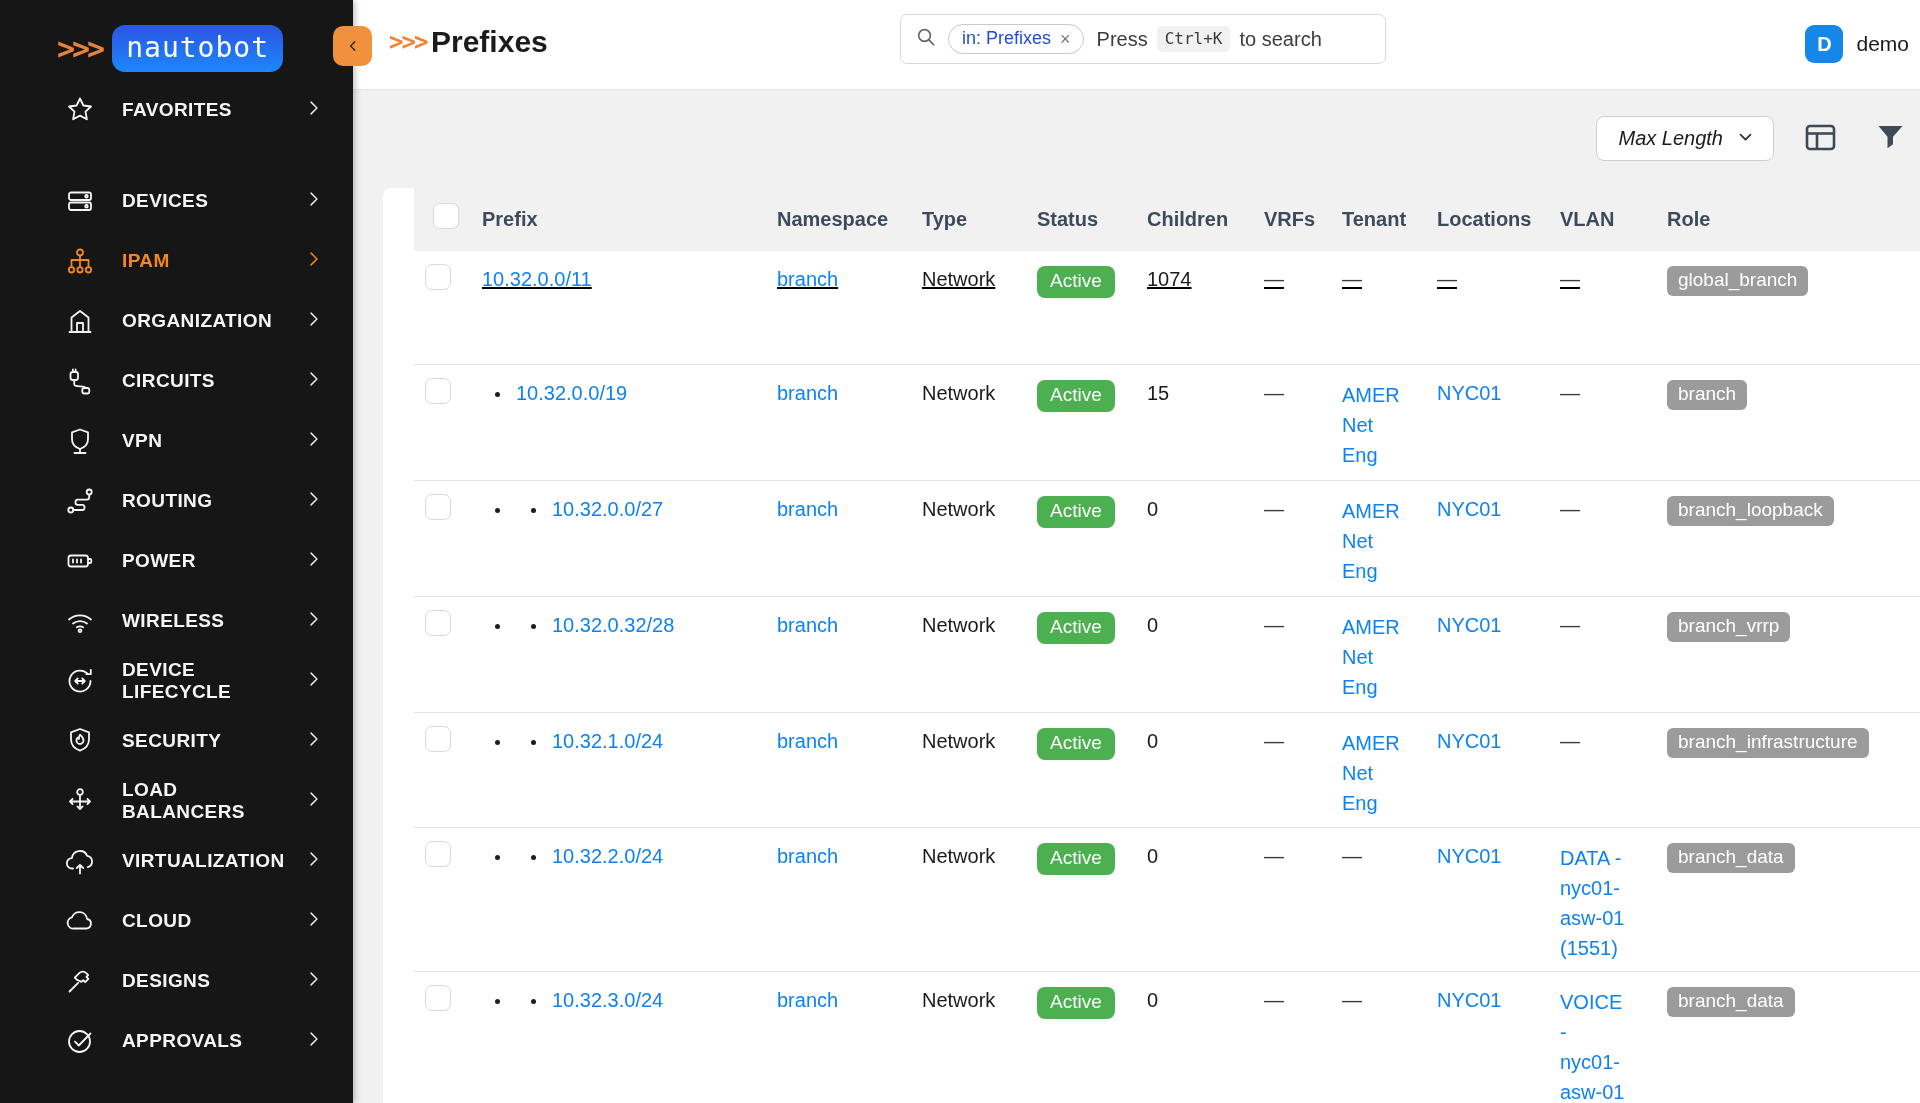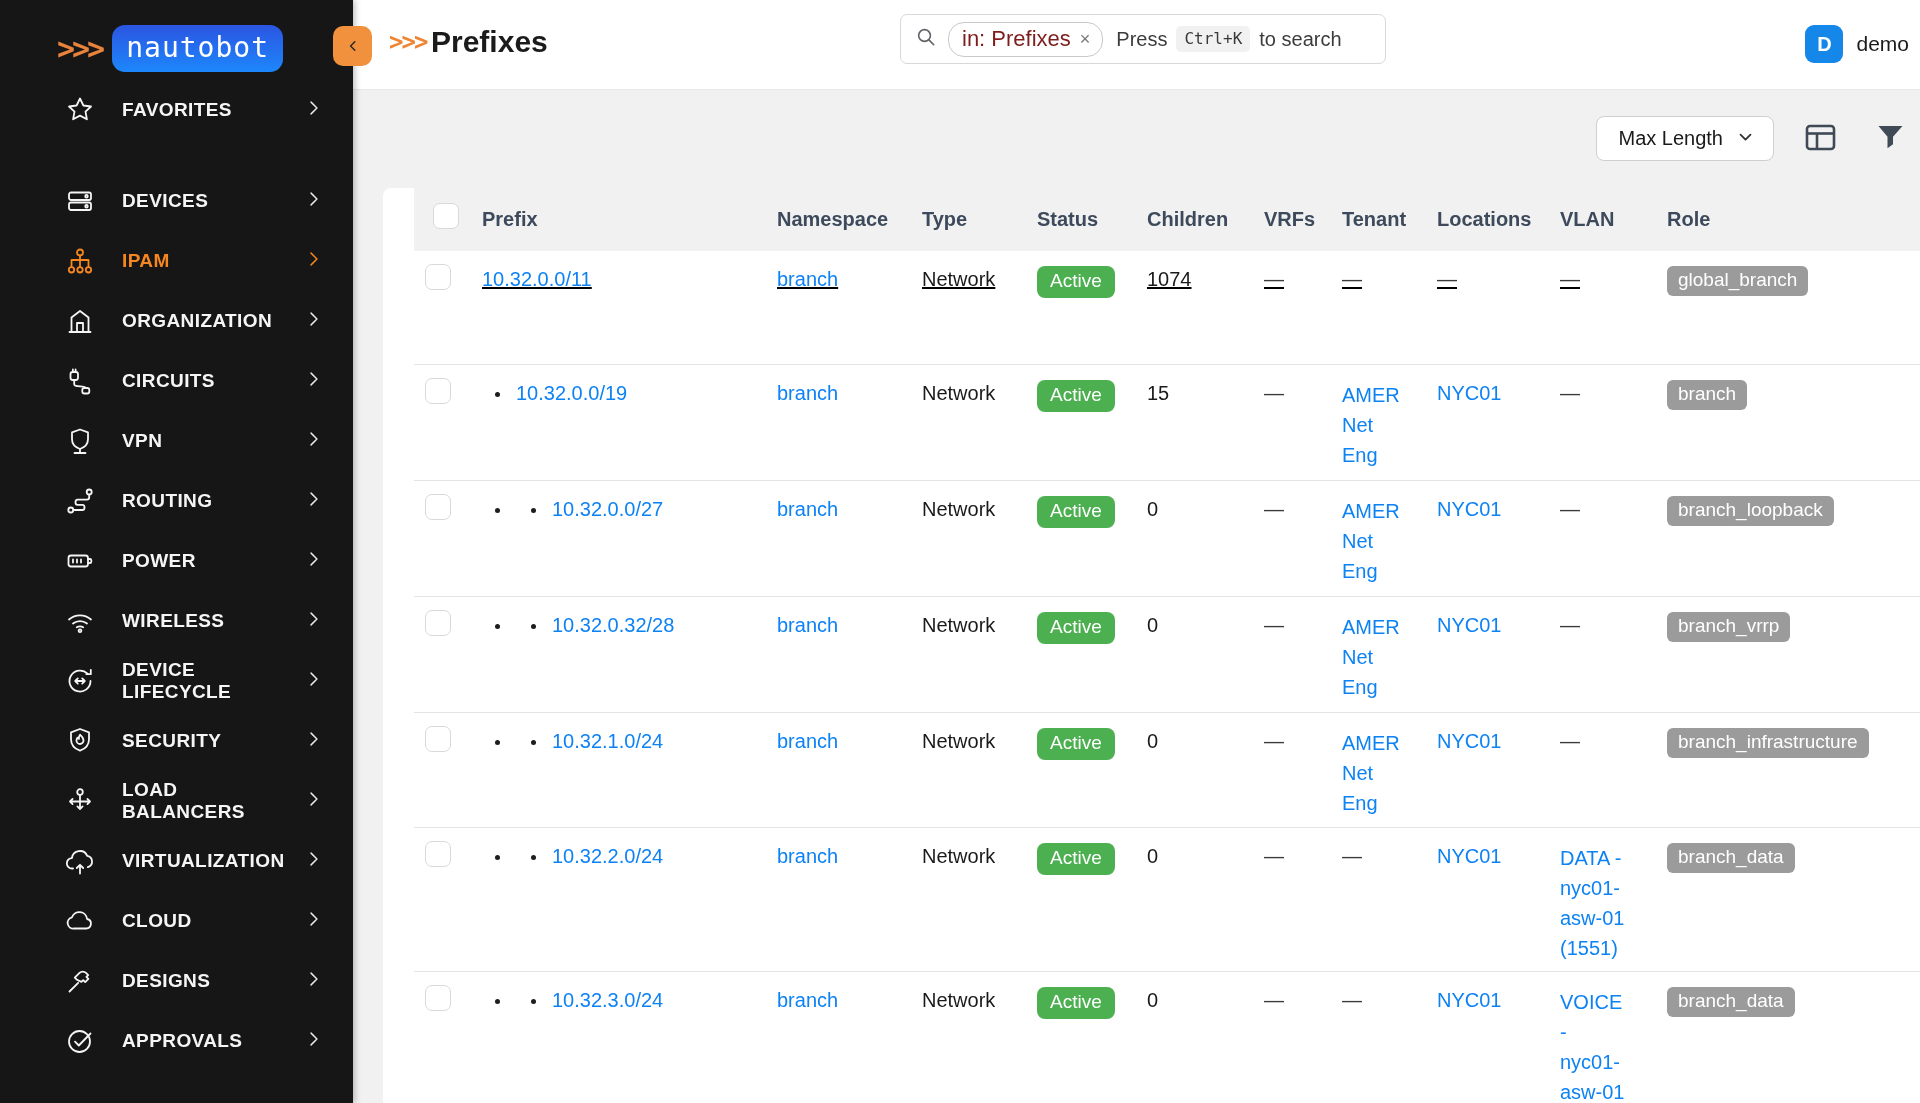--- a/index.html
+++ b/index.html
@@ -26,31 +26,31 @@
   
   .main { flex:1; position:relative; background:#f1f1f1; }
   .topbar { height:90px; background:#ffffff; border-bottom:1px solid #e7e7e7; position:relative; }
   .collapse-btn { position:absolute; left:-20px; top:26px; width:39px; height:40px; background:#f2913d; border:none; border-radius:10px; display:flex; align-items:center; justify-content:center; cursor:pointer; z-index:9; }
   .collapse-btn svg { width:18px; height:18px; stroke:#2b2b2b; stroke-width:2.6; fill:none; stroke-linecap:round; stroke-linejoin:round; }
   .crumb-chev { position:absolute; left:36px; top:28px; font-family:"DejaVu Sans Mono", monospace; font-weight:bold; font-size:24px; color:#ef8432; letter-spacing:-2px; }
   .page-title { position:absolute; left:78px; top:25px; font-size:30px; font-weight:700; color:#1b1b1b; }
   .searchbar { position:absolute; left:547px; top:14px; width:486px; height:50px; background:#fff; border:1px solid #d8d8d8; border-radius:7px; display:flex; align-items:center; padding:0 14px; cursor:text; }
   .searchbar .mag svg { width:22px; height:22px; stroke:#5f6368; stroke-width:2.2; fill:none; stroke-linecap:round; }
   .scope-chip { display:inline-flex; align-items:center; gap:9px; border:1px solid #c9c9c9; border-radius:16px; padding:3px 12px 4px 13px; margin-left:11px; }
-  .scope-chip .chip-text { font-size:22px; color:#7f1d1d; }
+  .scope-chip .chip-text { font-size:18px; color:#1d4ed8; }
   .scope-chip .chip-x { font-size:18px; color:#777; cursor:pointer; line-height:1; }
   .search-hint { margin-left:13px; font-size:20px; color:#3c3c3c; display:flex; align-items:center; gap:9px; }
   .kbd { background:#f1f1f1; border-radius:5px; padding:3px 8px 4px; font-family:"DejaVu Sans Mono", monospace; font-size:16px; color:#3a3a3a; }
   .user { position:absolute; right:42px; top:25px; display:flex; align-items:center; gap:13px; cursor:pointer; }
   .avatar { width:38px; height:38px; background:#1487e8; border-radius:9px; display:flex; align-items:center; justify-content:center; color:#fff; font-size:20px; font-weight:700; }
   .user-name { font-size:21px; color:#1b1b1b; }
 
   
   .toolbar { display:flex; align-items:center; justify-content:flex-end; padding:26px 47px 0 0; height:71px; }
-  .btn-maxlen { display:flex; align-items:center; gap:14px; height:45px; padding:0 19px 0 21px; background:#fff; border:1px solid #cfcfcf; border-radius:8px; cursor:pointer; }
+  .btn-maxlen { display:flex; align-items:center; gap:14px; height:45px; padding:0 19px 0 21px; background:#fff; border:1px solid #cfcfcf; border-radius:8px; cursor:pointer;font-style:italic; }
   .btn-maxlen .lbl { font-size:20px; color:#1a1a1a; }
   .chev-down svg { width:17px; height:17px; stroke:#333; stroke-width:2.6; fill:none; stroke-linecap:round; stroke-linejoin:round; }
   .addgroup { display:flex; margin-left:17px; }
   .btn-add { display:flex; align-items:center; gap:10px; height:45px; padding:0 18px 0 16px; background:#fff; border:1.5px solid #0d82f5; border-right:none; border-radius:8px 0 0 8px; cursor:pointer; }
   .btn-add .plus svg { width:21px; height:21px; stroke:#0d82f5; stroke-width:3.4; fill:none; stroke-linecap:round; }
   .btn-add .lbl { font-size:20px; font-weight:600; color:#0d82f5; }
   .btn-add-caret { width:55px; height:45px; background:#fff; border:1.5px solid #0d82f5; border-radius:0 8px 8px 0; display:flex; align-items:center; justify-content:center; cursor:pointer; }
   .btn-add-caret svg { width:17px; height:17px; stroke:#0d82f5; stroke-width:2.6; fill:none; stroke-linecap:round; stroke-linejoin:round; }
   .icon-btn { background:none; border:none; cursor:pointer; display:flex; align-items:center; justify-content:center; }
   .icon-btn.tbl { margin-left:31px; }

